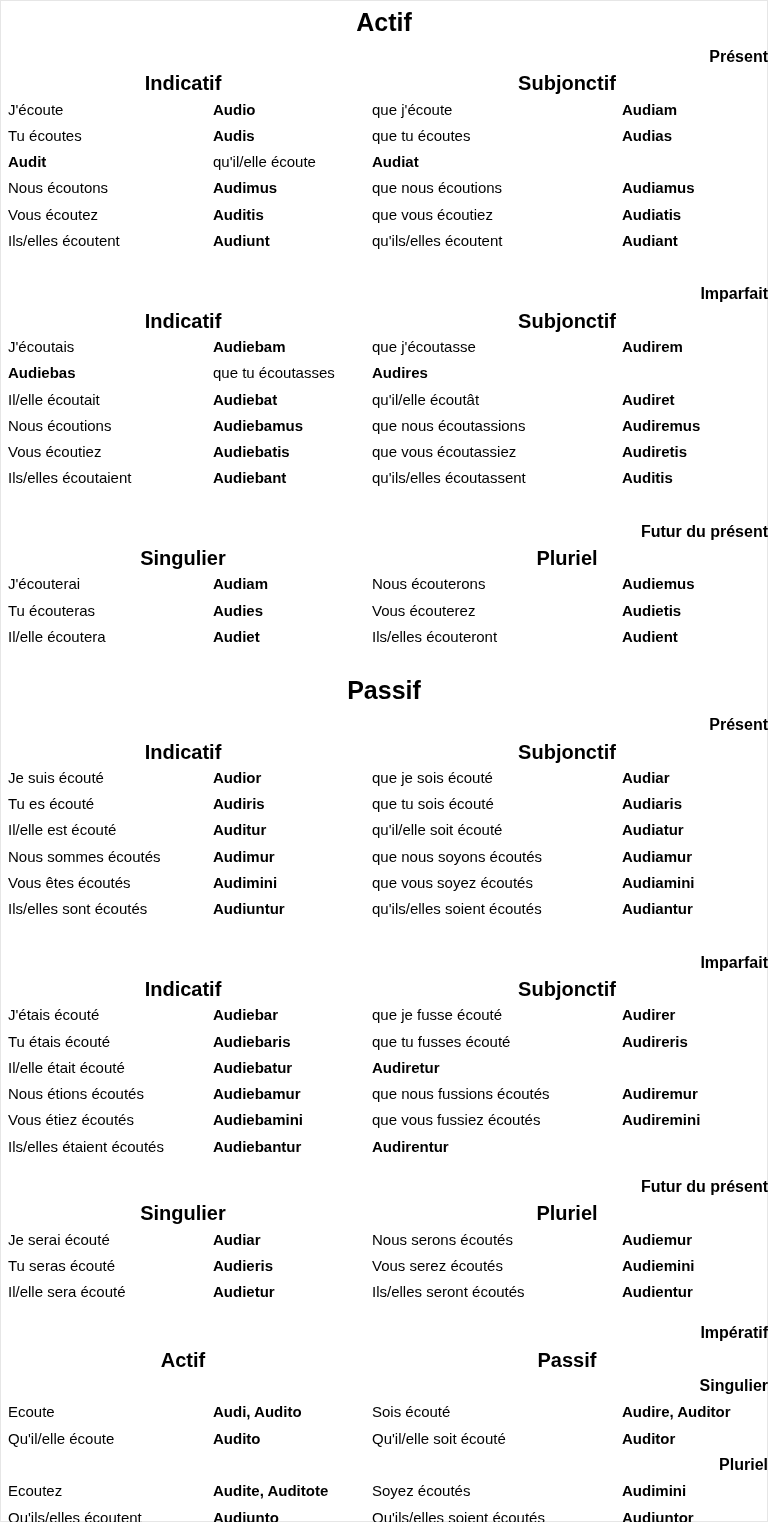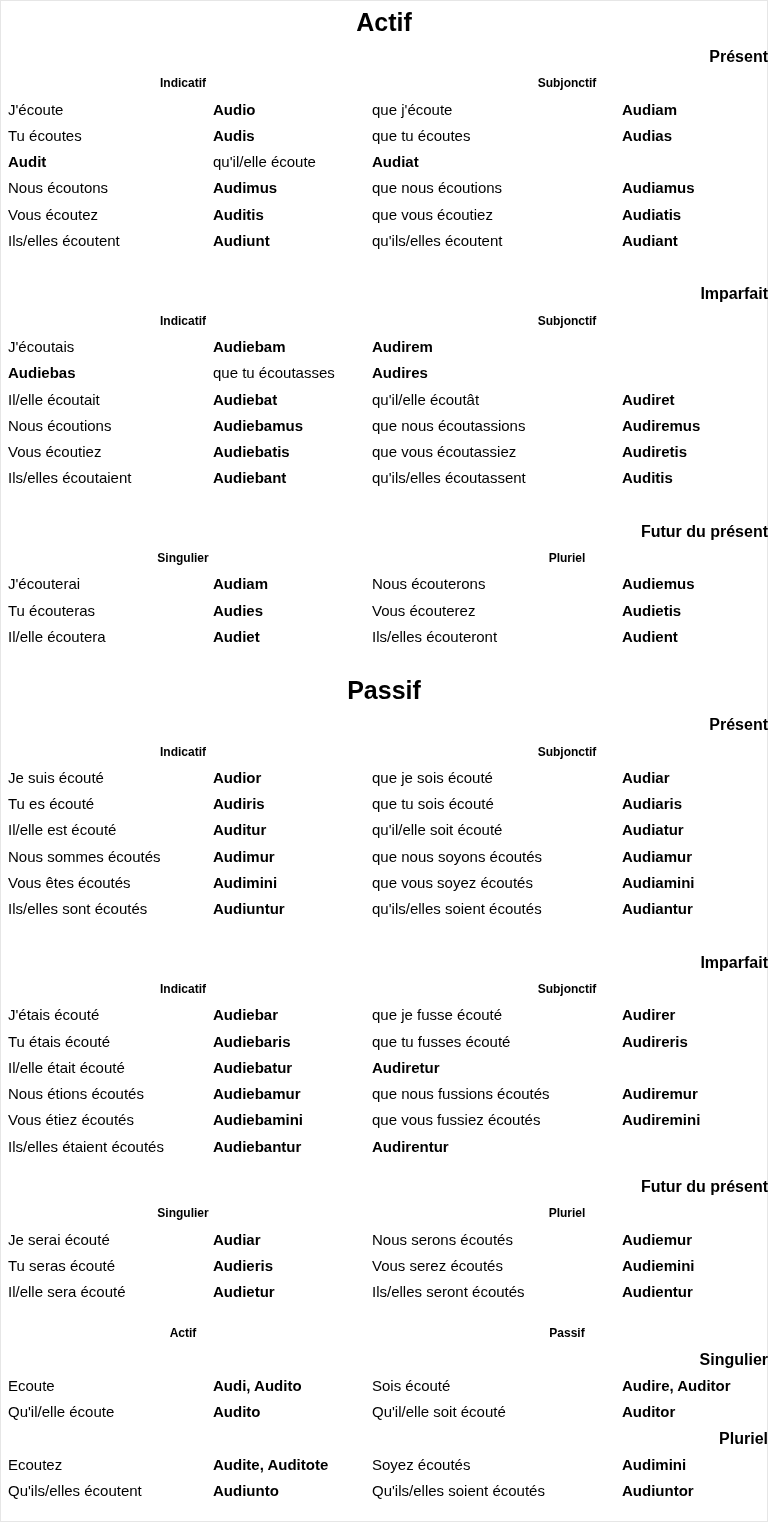--- a/index.html
+++ b/index.html
@@ -26,21 +26,21 @@
   #passif-title { margin-top: 24px; }
   .tense-header, .sub-header {
     text-align: right;
     font-weight: 700;
     font-size: 16px;
   }
   .col-headers {
     display: grid;
     grid-template-columns: 366px 1fr;
     font-weight: 700;
-    font-size: 12px;
+    font-size: 20px;
   }
   .col-headers > span { text-align: center; }
   .row {
     display: grid;
     grid-template-columns: 205px 159px 250px 1fr;
     padding-left: 8px;
   }
   .row > span { white-space: nowrap; overflow: hidden; }
   .c2, .c4 { font-weight: 700; }
   #actif-imparfait, #actif-futur, #passif-imparfait { margin-top: 27px; }
@@ -97,20 +97,21 @@
 
 <section id="actif-imparfait">
   <div class="tense-header">Imparfait</div>
   <div class="col-headers">
     <span>Indicatif</span>
     <span>Subjonctif</span>
   </div>
   <div class="row">
       <span class="c1">J'écoutais</span>
       <span class="c2">Audiebam</span>
+      <span class="c3">que j'écoutasse</span>
       <span class="c4">Audirem</span>
     </div>
   <div class="row">
       <span class="c2">Audiebas</span>
       <span class="c3">que tu écoutasses</span>
       <span class="c4">Audires</span>
     </div>
   <div class="row">
       <span class="c1">Il/elle écoutait</span>
       <span class="c2">Audiebat</span>
@@ -271,20 +272,21 @@
     </div>
   <div class="row">
       <span class="c1">Il/elle sera écouté</span>
       <span class="c2">Audietur</span>
       <span class="c3">Ils/elles seront écoutés</span>
       <span class="c4">Audientur</span>
     </div>
 </section>
 
 <section id="imperatif">
+  <div class="tense-header">Impératif</div>
   <div class="col-headers">
     <span>Actif</span>
     <span>Passif</span>
   </div>
   <div class="sub-header">Singulier</div>
   <div class="row">
       <span class="c1">Ecoute</span>
       <span class="c2">Audi, Audito</span>
       <span class="c3">Sois écouté</span>
       <span class="c4">Audire, Auditor</span>

